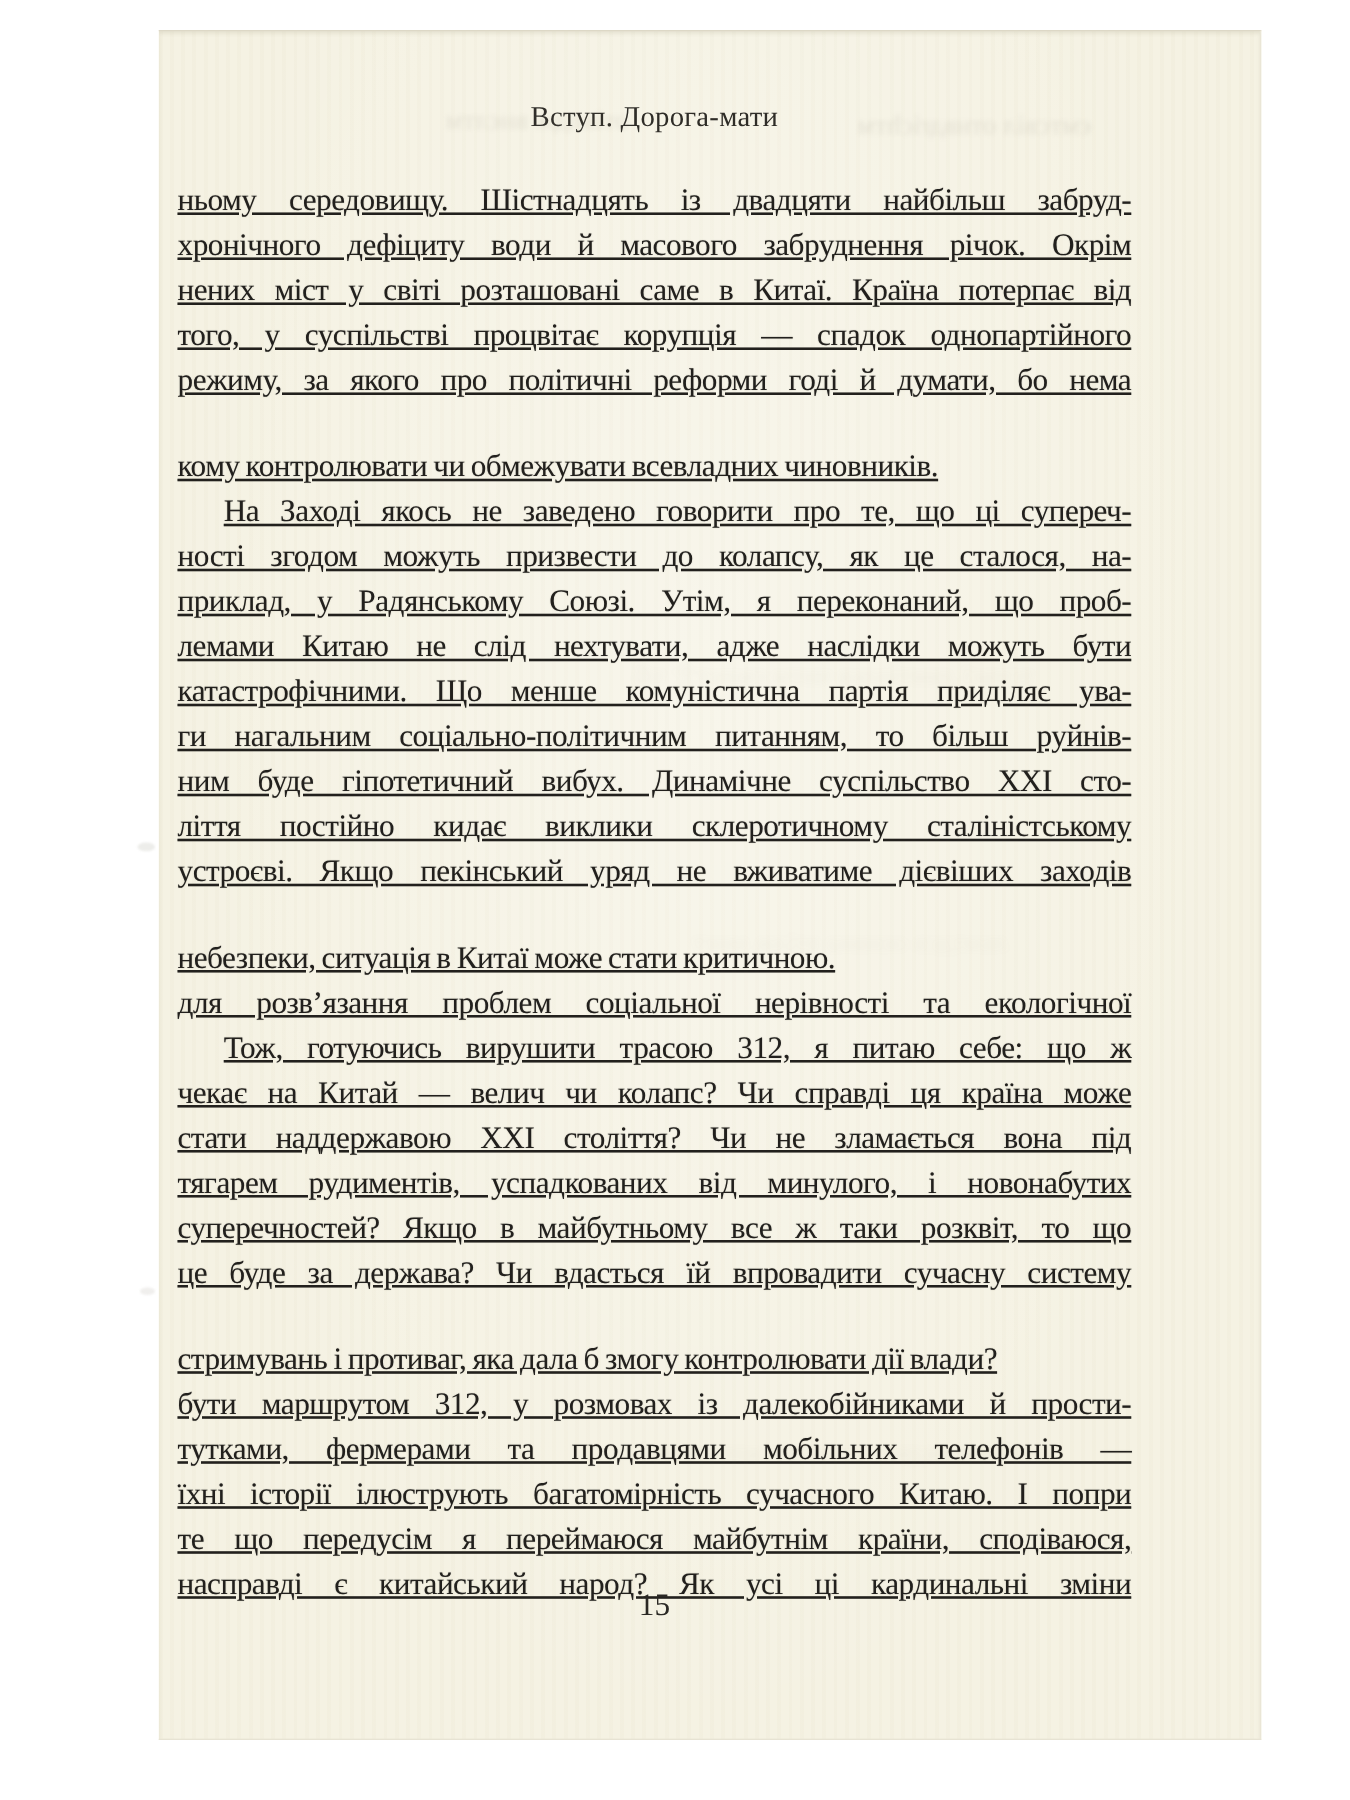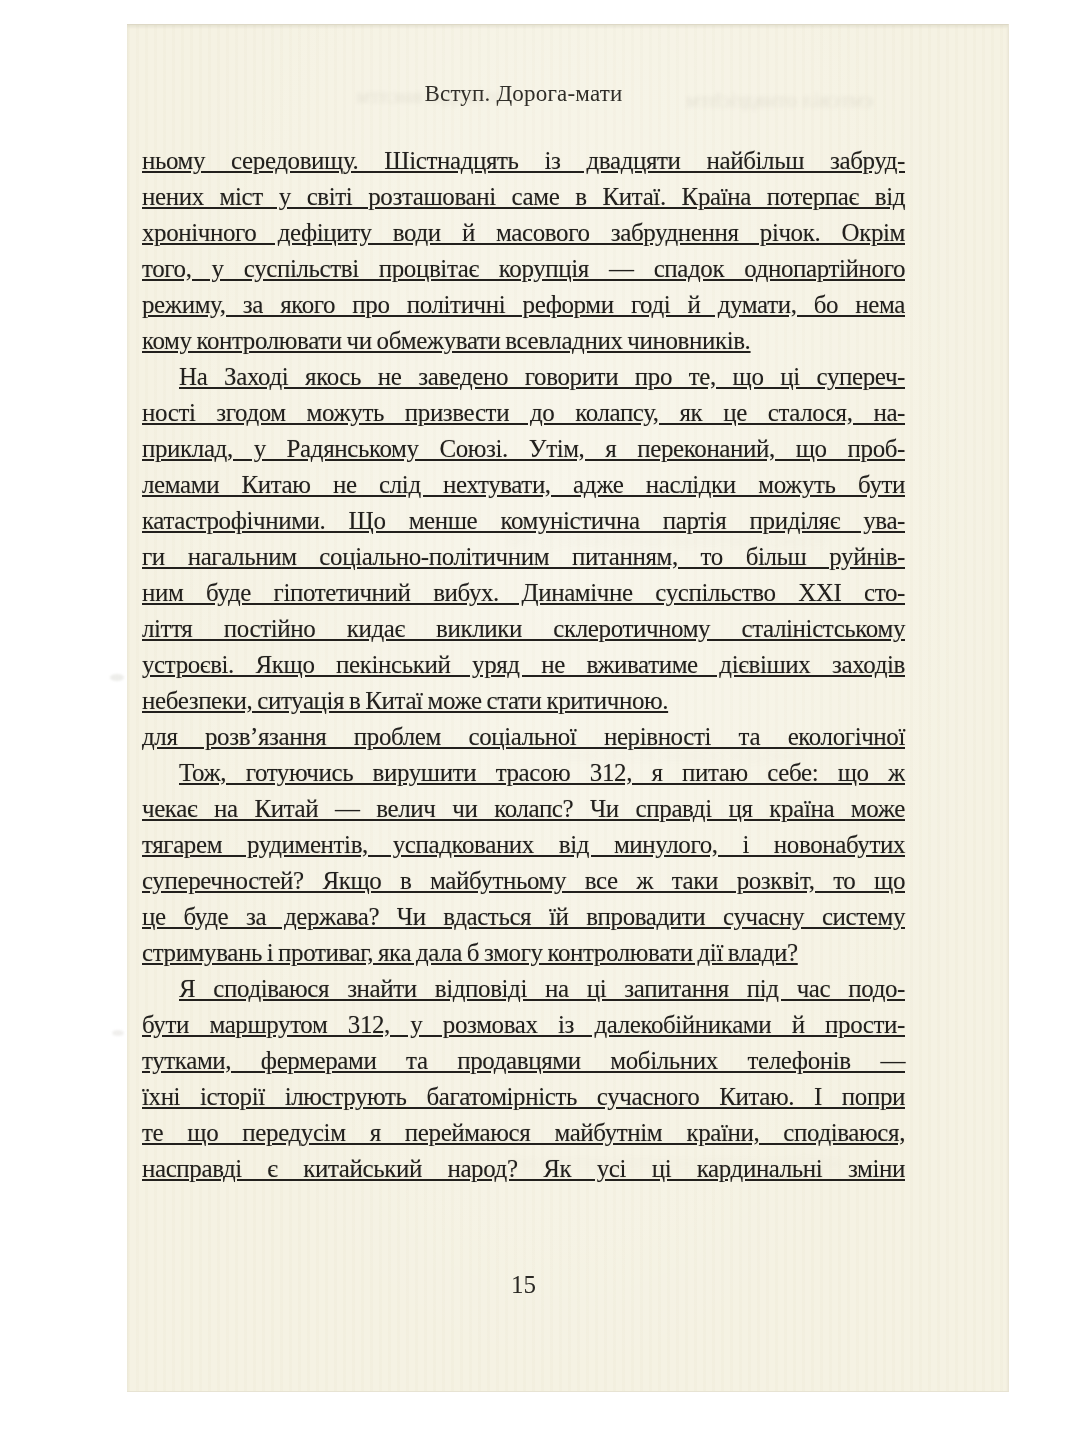--- a/index.html
+++ b/index.html
@@ -57,20 +57,21 @@
     text-decoration: underline;
   }
   .ln {
     text-align: justify;
     text-align-last: justify;
     height: 36px;
     white-space: nowrap;
   }
   .ln.e {
     text-align-last: left;
+    margin-top: 33px;
   }
   .ln.i {
     text-indent: 37px;
   }
   .page-number {
     position: absolute;
     left: 15px;
     top: 1246px;
     width: 763px;
     text-align: center;
@@ -108,43 +109,43 @@
     <div class="running-header">Вступ. Дорога-мати</div>
 
     <div class="ghost g1">отівпдж внєлтм</div>
     <div class="ghost g2">ємтсвіл отнвдrichтм</div>
     <div class="ghost g3">тснвєї двмтіолкв чнтм євонл士 тద</div>
     <div class="ghost g4">лкмтдсв оєнвна втілж мнєт</div>
     <div class="ghost g5">жвтімне оядввт єннатвіл котмсн вєї</div>
 
     <div class="body-text">
       <div class="ln">ньому середовищу. Шістнадцять із двадцяти найбільш забруд-</div>
+      <div class="ln">хронічного дефіциту води й масового забруднення річок. Окрім</div>
       <div class="ln">нених міст у світі розташовані саме в Китаї. Країна потерпає від</div>
-      <div class="ln">хронічного дефіциту води й масового забруднення річок. Окрім</div>
       <div class="ln">того, у суспільстві процвітає корупція — спадок однопартійного</div>
       <div class="ln">режиму, за якого про політичні реформи годі й думати, бо нема</div>
       <div class="ln e">кому контролювати чи обмежувати всевладних чиновників.</div>
       <div class="ln i">На Заході якось не заведено говорити про те, що ці супереч-</div>
       <div class="ln">ності згодом можуть призвести до колапсу, як це сталося, на-</div>
       <div class="ln">приклад, у Радянському Союзі. Утім, я переконаний, що проб-</div>
       <div class="ln">лемами Китаю не слід нехтувати, адже наслідки можуть бути</div>
       <div class="ln">катастрофічними. Що менше комуністична партія приділяє ува-</div>
       <div class="ln">ги нагальним соціально-політичним питанням, то більш руйнів-</div>
       <div class="ln">ним буде гіпотетичний вибух. Динамічне суспільство XXI сто-</div>
       <div class="ln">ліття постійно кидає виклики склеротичному сталіністському</div>
       <div class="ln">устроєві. Якщо пекінський уряд не вживатиме дієвіших заходів</div>
       <div class="ln e">небезпеки, ситуація в Китаї може стати критичною.</div>
       <div class="ln">для розв’язання проблем соціальної нерівності та екологічної</div>
       <div class="ln i">Тож, готуючись вирушити трасою 312, я питаю себе: що ж</div>
       <div class="ln">чекає на Китай — велич чи колапс? Чи справді ця країна може</div>
+      <div class="ln">стати наддержавою XXI століття? Чи не зламається вона під</div>
       <div class="ln">тягарем рудиментів, успадкованих від минулого, і новонабутих</div>
       <div class="ln">суперечностей? Якщо в майбутньому все ж таки розквіт, то що</div>
       <div class="ln">це буде за держава? Чи вдасться їй впровадити сучасну систему</div>
       <div class="ln e">стримувань і противаг, яка дала б змогу контролювати дії влади?</div>
-      <div class="ln i">Я сподіваюся знайти відповіді на ці запитання під час подо-</div>
       <div class="ln">бути маршрутом 312, у розмовах із далекобійниками й прости-</div>
       <div class="ln">тутками, фермерами та продавцями мобільних телефонів —</div>
       <div class="ln">їхні історії ілюструють багатомірність сучасного Китаю. І попри</div>
       <div class="ln">те що передусім я переймаюся майбутнім країни, сподіваюся,</div>
       <div class="ln">насправді є китайський народ? Як усі ці кардинальні зміни</div>
     </div>
 
     <div class="page-number">15</div>
 
   </div>

